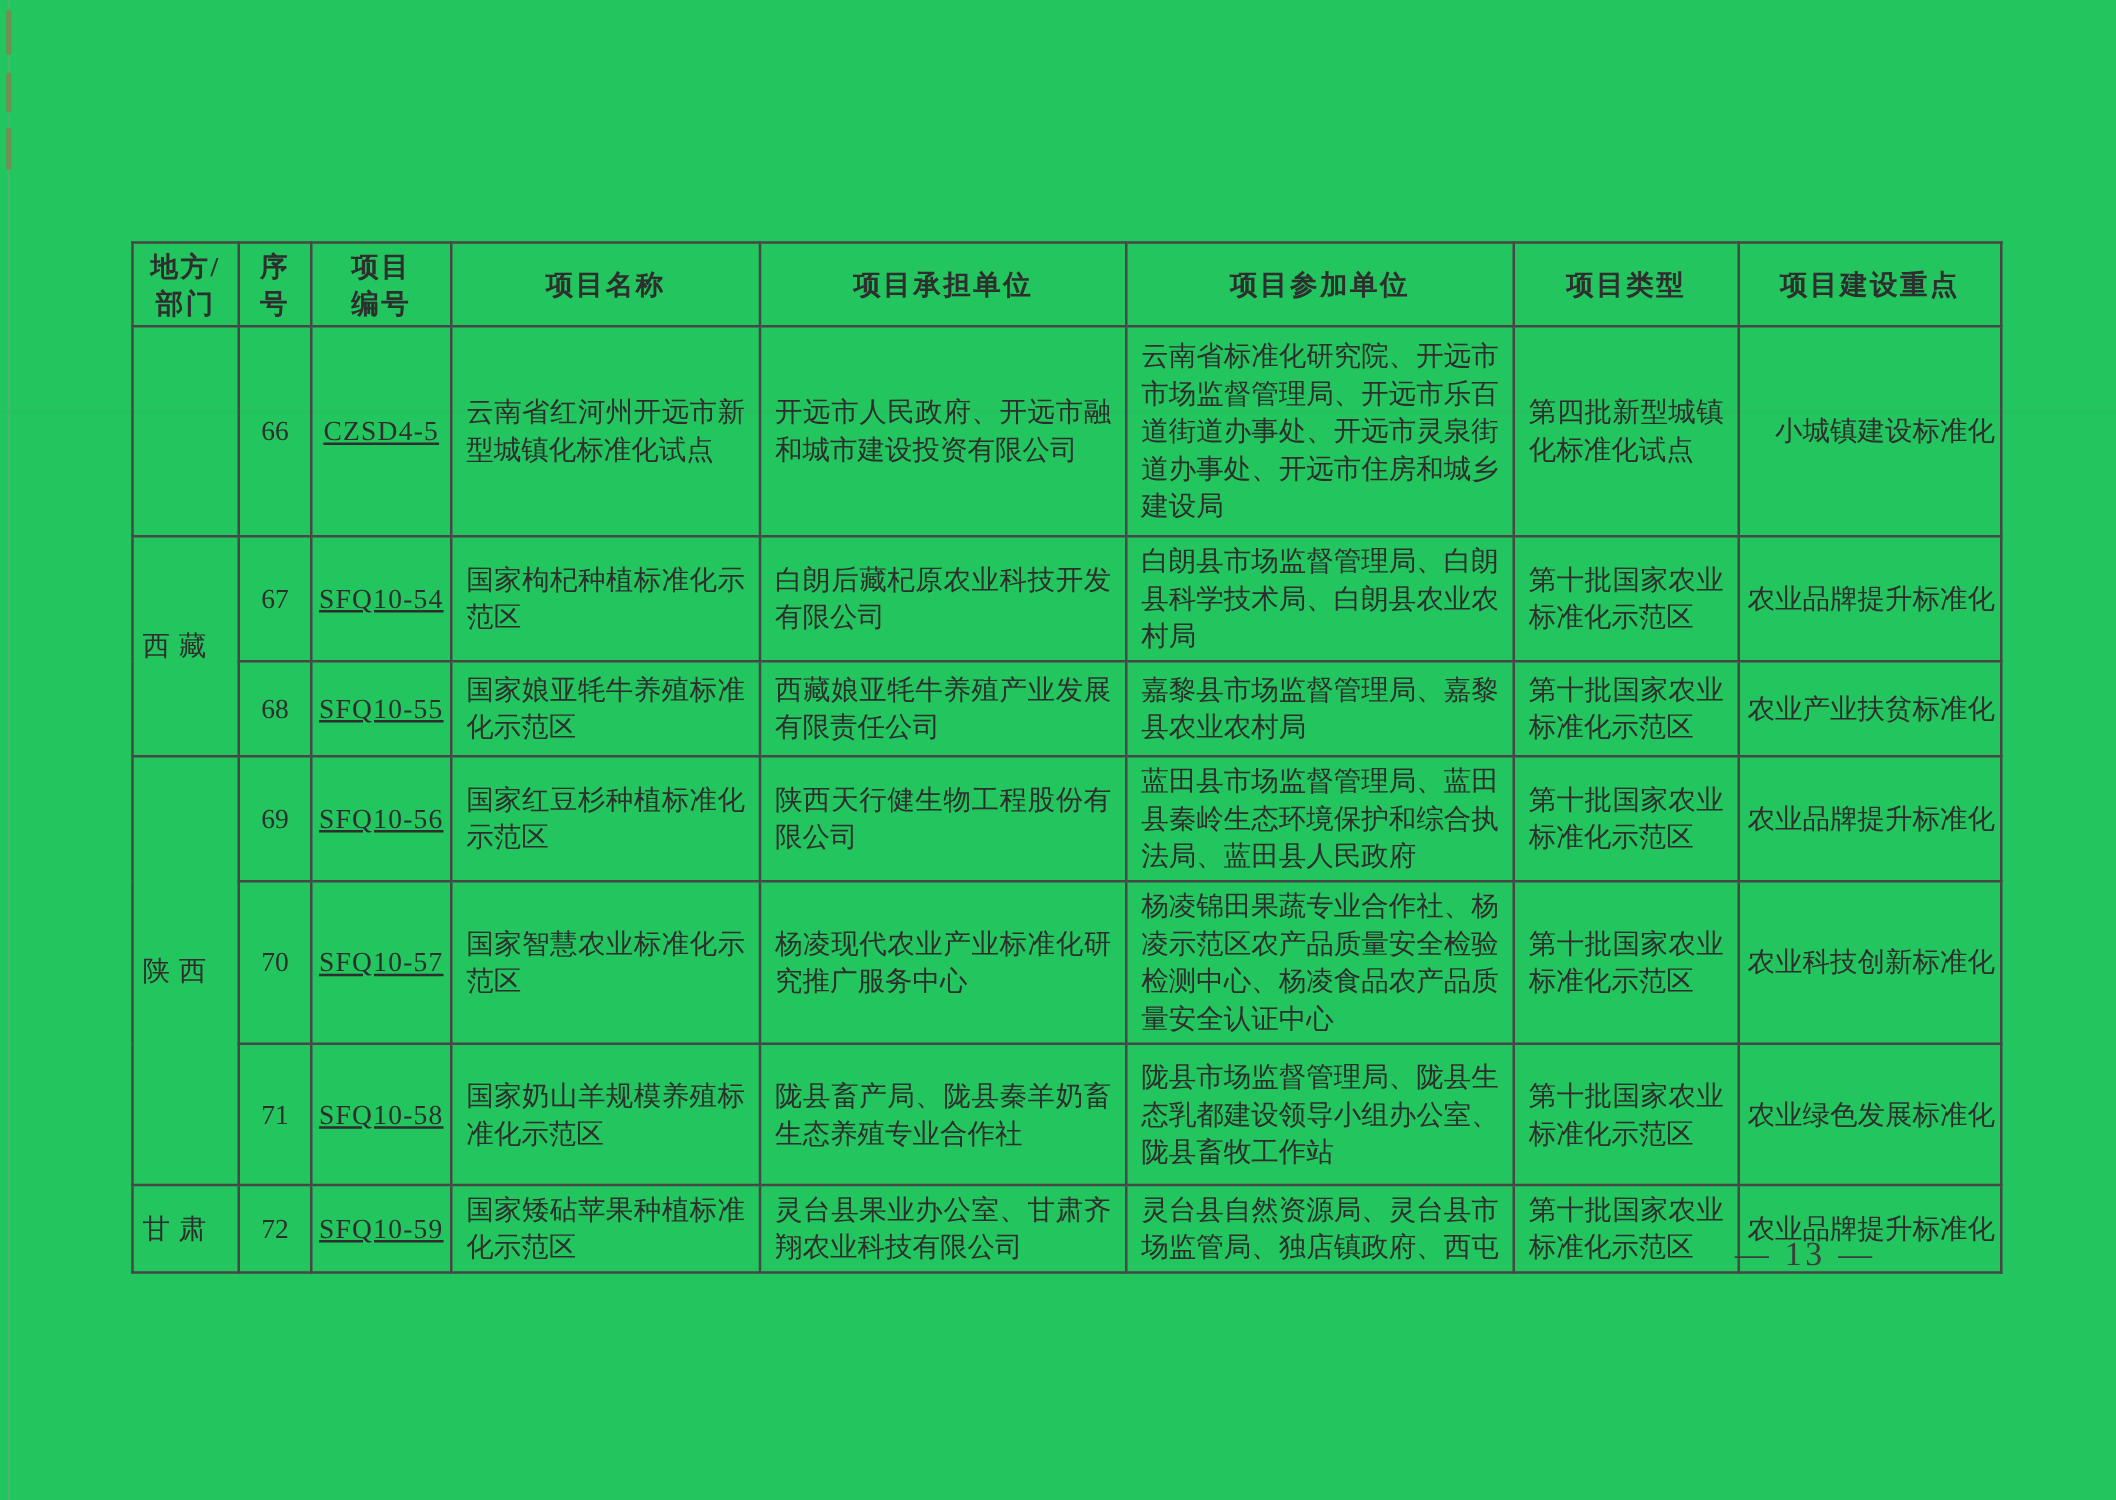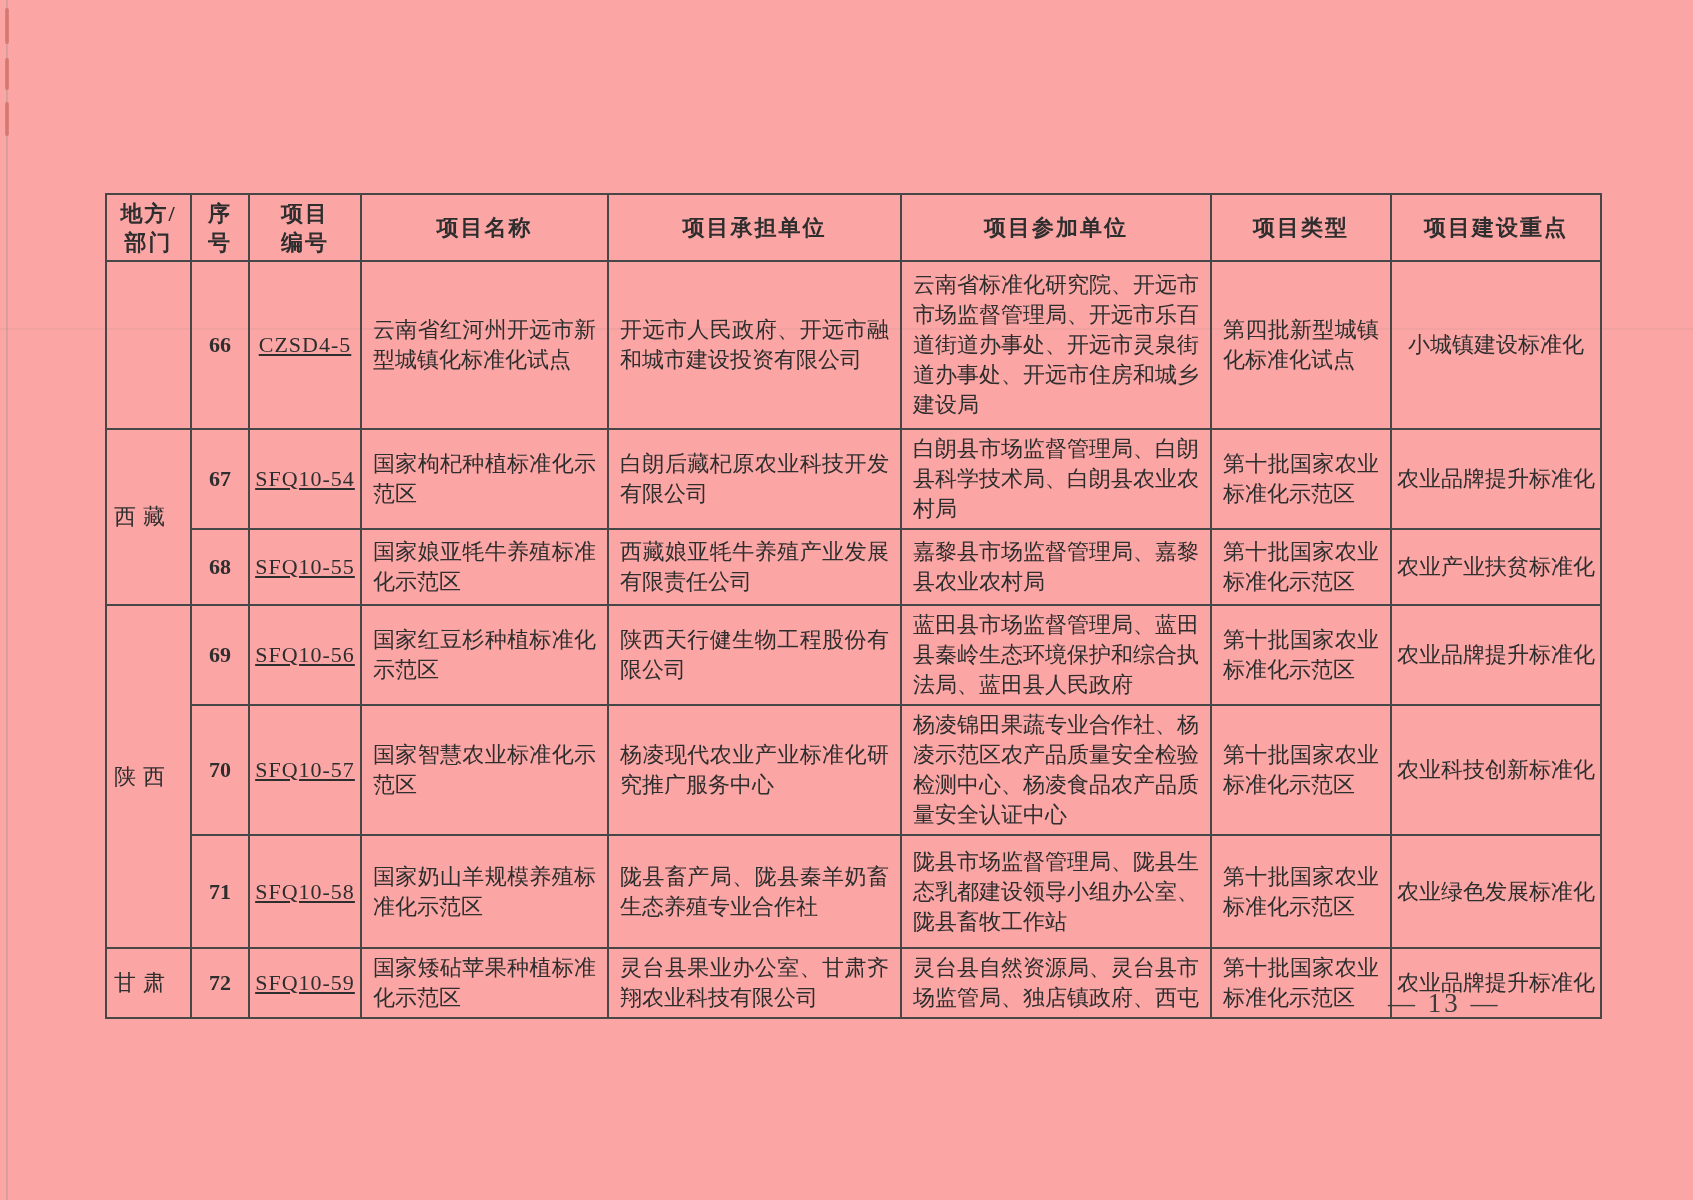--- a/index.html
+++ b/index.html
@@ -9,21 +9,21 @@
     height: 1200px;
     background: #fdfdfc;
     overflow: hidden;
     font-family: "Liberation Serif", "DejaVu Serif", serif;
     color: #2e2e2e;
   }
   .page {
     position: relative;
     width: 1693px;
     height: 1200px;
-    background: #fca5a5;
+    background: #22c55e;
   }
   
   .scan-edge-line {
     position: absolute;
     left: 6px;
     top: 0;
     width: 2px;
     height: 1200px;
     background: rgba(150, 150, 150, 0.35);
   }
@@ -75,33 +75,32 @@
   }
   td.c-region {
     text-align: left;
     letter-spacing: 7px;
     padding: 2px 0 2px 7px;
   }
   td.c-seq {
     text-align: center;
     padding: 2px 17px;
     letter-spacing: 0;
-    font-weight: bold;
   }
   td.c-code {
     text-align: center;
     padding: 2px 4px;
     letter-spacing: 1px;
     text-decoration: underline;
   }
   td.c-name, td.c-undertaker, td.c-participants, td.c-type {
     text-align: justify;
   }
   td.c-focus {
-    text-align: center;
+    text-align: right;
     padding: 2px 4px;
     margin-top: 36px;
   }
   .page-number {
     position: absolute;
     left: 1388px;
     top: 988px;
     font-size: 27px;
     color: #3c3c3c;
     letter-spacing: 3px;

